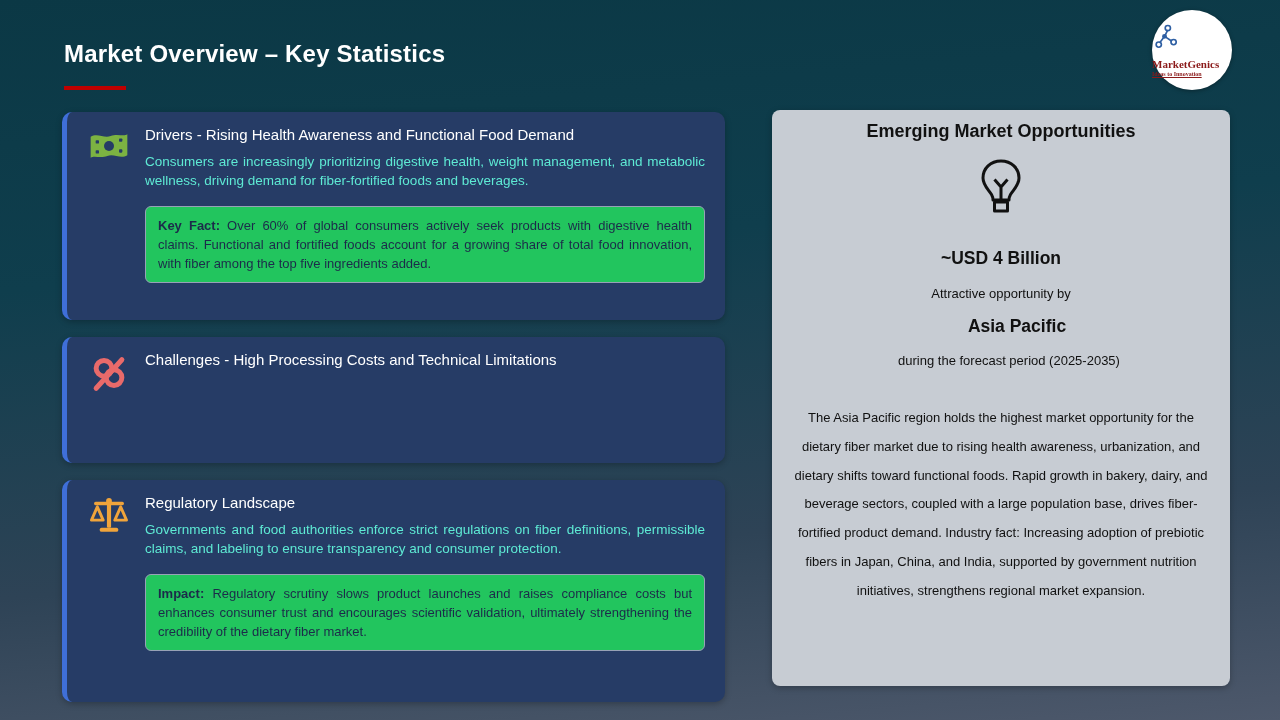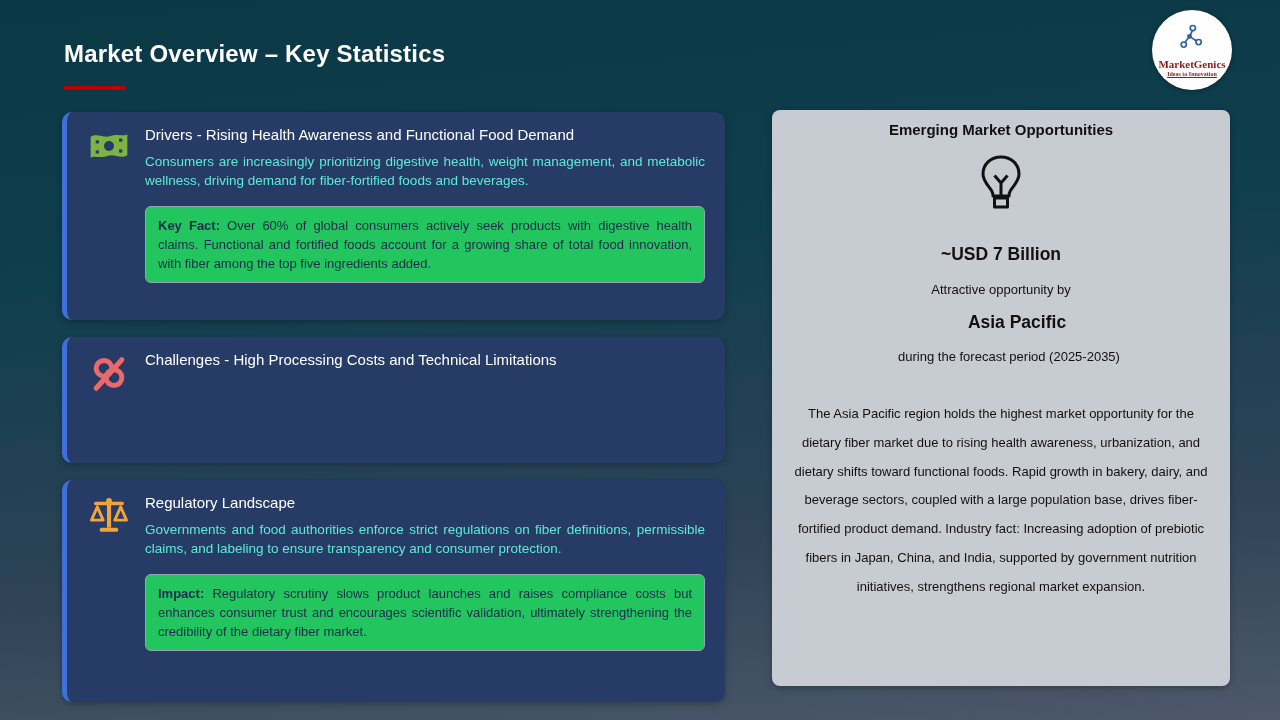--- a/index.html
+++ b/index.html
@@ -10,21 +10,21 @@
   }
   
   .slide-title{
     position:absolute;left:64px;top:40px;
     color:#ffffff;font-size:24px;font-weight:bold;letter-spacing:.2px;
   }
   .title-rule{position:absolute;left:64px;top:86px;width:62px;height:4px;background:#c00000;}
   .logo-badge{
     position:absolute;left:1152px;top:10px;width:80px;height:80px;border-radius:50%;
     background:#ffffff;box-shadow:0 1px 4px rgba(0,0,0,.35);
-    display:flex;flex-direction:column;align-items:center;justify-content:center;
+    display:flex;flex-direction:column;align-items:flex-start;justify-content:center;
   }
   .logo-name{font-family:"Liberation Serif",serif;font-weight:bold;font-size:11px;color:#8b1a1a;margin-top:2px;}
   .logo-tagline{font-family:"Liberation Serif",serif;font-size:6px;color:#8b1a1a;font-weight:bold;text-decoration:underline;margin-top:1px;}
   
   .card{
     position:absolute;left:62px;width:663px;box-sizing:border-box;
     background:#263c66;border-radius:10px;border-left:5px solid #3f6fd8;
     padding:12px 20px 0 78px;box-shadow:0 2px 6px rgba(0,0,0,.25);
   }
   .card-1{top:112px;height:208px;}
@@ -40,21 +40,21 @@
     margin-top:16px;background:#22c55e;border:1px solid #97a2b6;border-radius:6px;
     padding:9px 12px;color:#1c2b4a;font-size:13px;line-height:19px;text-align:justify;
   }
   .callout b{font-weight:bold;}
   
   .panel{
     position:absolute;left:772px;top:110px;width:458px;height:576px;box-sizing:border-box;
     background:#c7ccd3;border-radius:8px;text-align:center;color:#111111;
     box-shadow:0 2px 6px rgba(0,0,0,.25);
   }
-  .panel-title{padding-top:11px;font-size:15px;font-weight:bold;}
+  .panel-title{padding-top:11px;font-size:18px;font-weight:bold;}
   .panel-icon{margin-top:16px;}
   .panel-value{margin-top:26px;font-size:17.5px;font-weight:bold;}
   .panel-sub{margin-top:17px;font-size:13px;}
   .panel-region{margin-top:15px;font-size:17.5px;font-weight:bold;padding-left:32px;}
   .panel-period{margin-top:16px;font-size:13px;padding-left:16px;}
   .panel-desc{
     margin:36px auto 0 auto;width:426px;font-size:13px;line-height:28.8px;text-align:center;
   }
 </style>
 </head>
@@ -138,18 +138,18 @@
   <div class="panel-title">Emerging Market Opportunities</div>
   <div class="panel-icon">
     <svg width="46" height="60" viewBox="0 0 44 60">
       <g stroke="#111111" stroke-width="3" fill="none" stroke-linejoin="round">
         <path d="M22,3 C32.5,3 40,10.5 40,20 C40,27 35,31 31.5,36.5 C30.5,38.2 30,40 30,42 L14,42 C14,40 13.5,38.2 12.5,36.5 C9,31 4,27 4,20 C4,10.5 11.5,3 22,3 Z"></path>
         <path d="M22,42 L22,29 M22,29 L15.5,21.5 M22,29 L28.5,21.5"></path>
         <rect x="15.5" y="44" width="13" height="9"></rect>
       </g>
     </svg>
   </div>
-  <div class="panel-value">~USD 7 Billion</div>
+  <div class="panel-value">~USD 4 Billion</div>
   <div class="panel-sub">Attractive opportunity by</div>
   <div class="panel-region">Asia Pacific</div>
   <div class="panel-period">during the forecast period (2025-2035)</div>
   <div class="panel-desc">The Asia Pacific region holds the highest market opportunity for the dietary fiber market due to rising health awareness, urbanization, and dietary shifts toward functional foods. Rapid growth in bakery, dairy, and beverage sectors, coupled with a large population base, drives fiber-fortified product demand. Industry fact: Increasing adoption of prebiotic fibers in Japan, China, and India, supported by government nutrition initiatives, strengthens regional market expansion.</div>
 </div>
 
 </body></html>

